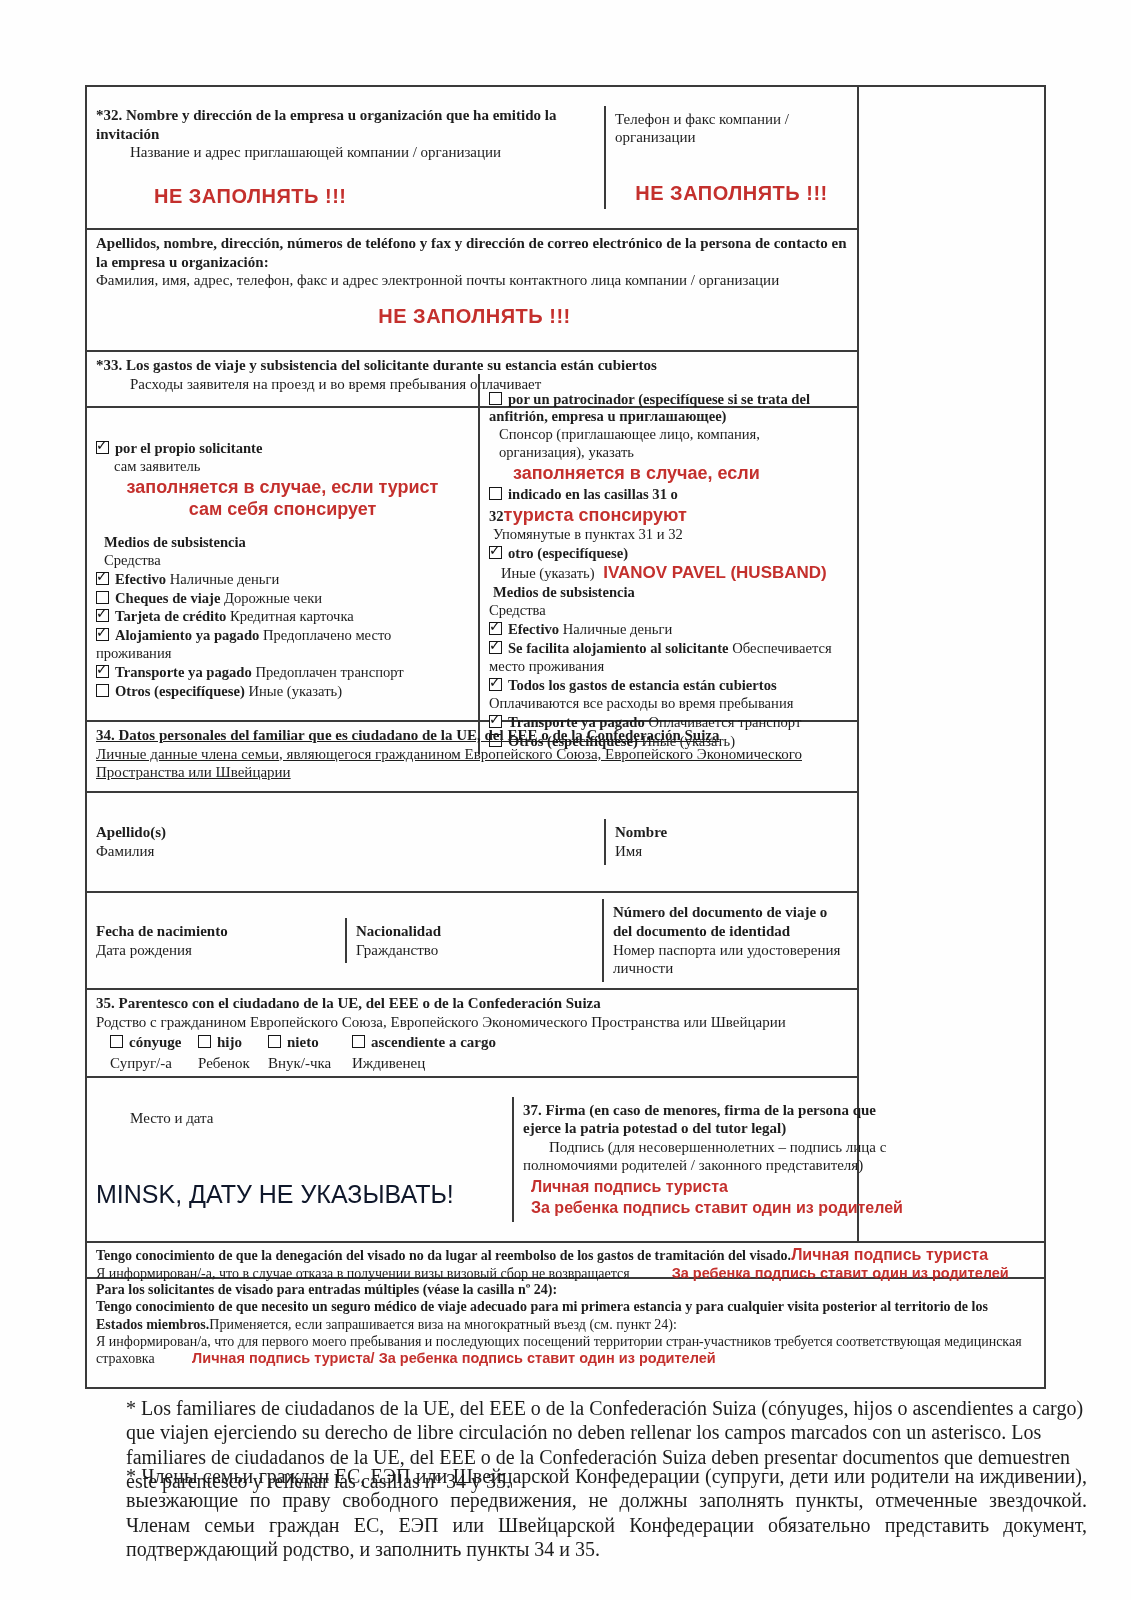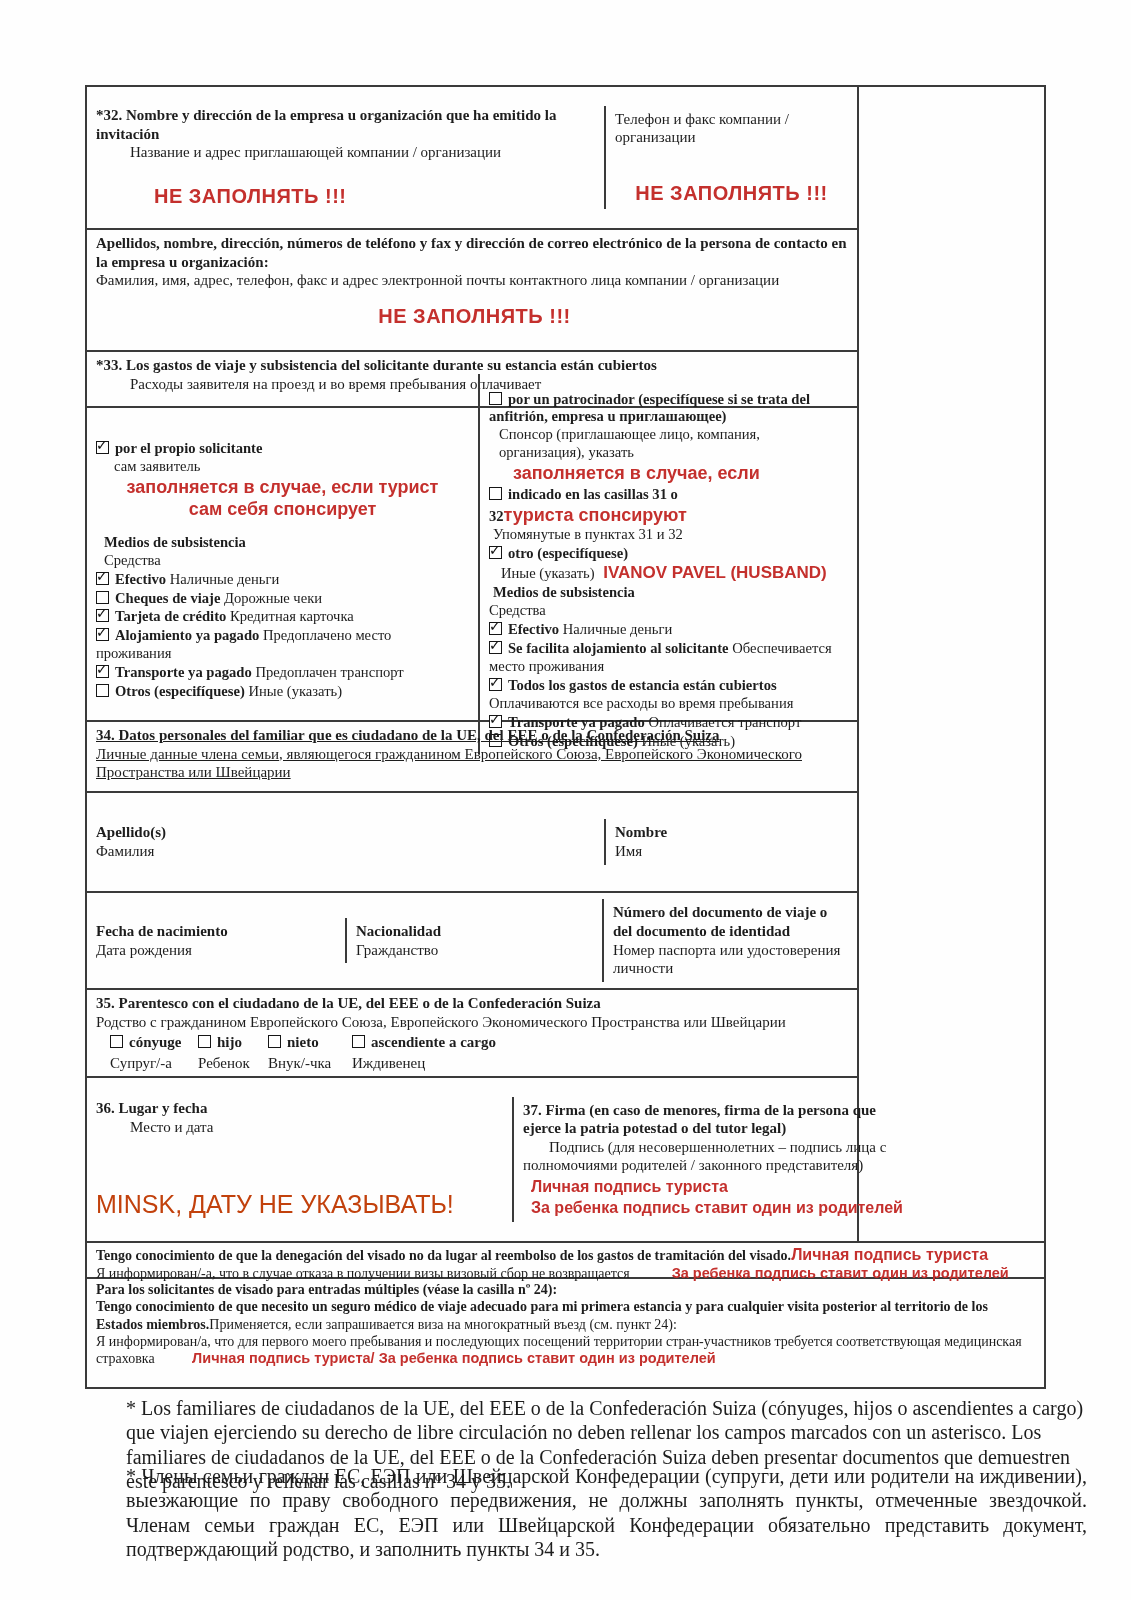--- a/index.html
+++ b/index.html
@@ -59,21 +59,21 @@
   .c-393{width:391px;flex:none;}
   .c-260{width:258px;flex:none;}
   .c-257{width:257px;flex:none;}
   .c-427{width:425px;flex:none;}
   .s33col{font-size:14.6px;line-height:1.23;}
   .warn32-left{margin:22px 0 0 58px;}
   .warn32-right{margin:34px 0 0 0;text-align:center;}
   .warn-contact{margin-top:14px;text-align:center;}
   .stamp{
     font-family:"Liberation Sans","DejaVu Sans",sans-serif;
-    font-size:25px;color:#c2410c;margin-top:52px;white-space:nowrap;
+    font-size:25px;color:#0f172a;margin-top:52px;white-space:nowrap;
   }
   .opt-row{display:flex;padding-left:14px;margin-top:2px;}
   .opt{flex:none;}
   .o1{width:88px;} .o2{width:70px;} .o3{width:84px;} .o4{width:200px;}
   .ack{border-top:2px solid var(--line);padding:2px 9px;box-sizing:border-box;font-size:14px;}
   .ack .es-line{white-space:nowrap;}
   .ack1{height:36px;}
   .ack2{height:110px;}
   .footnote{
     position:absolute;left:85px;width:961px;font-size:20px;line-height:1.22;margin-left:41px;
@@ -220,21 +220,20 @@
               <div class="opt o1 ru-lab">Супруг/-а</div>
               <div class="opt o2 ru-lab">Ребенок</div>
               <div class="opt o3 ru-lab">Внук/-чка</div>
               <div class="opt o4 ru-lab">Иждивенец</div>
             </div>
           </div>
         </div>
 
         <div class="row r9 last">
           <div class="cell c-427 minsk-cell">
-            <div class="b">36. Lugar y fecha</div>
             <div class="ind">Место и дата</div>
             <div class="stamp">MINSK,  ДАТУ НЕ УКАЗЫВАТЬ!</div>
           </div>
           <div class="cell c-rest">
             <div class="b">37. Firma (en caso de menores, firma de la persona que ejerce la patria potestad o del tutor legal)</div>
             <div class="s37-ru">Подпись (для несовершеннолетних – подпись лица с полномочиями  родителей / законного представителя)</div>
             <div class="red red-md" style="margin-left:8px;margin-top:2px;">Личная подпись туриста</div>
             <div class="red red-md nowrap" style="margin-left:8px;">За ребенка подпись ставит один из родителей</div>
           </div>
         </div>

